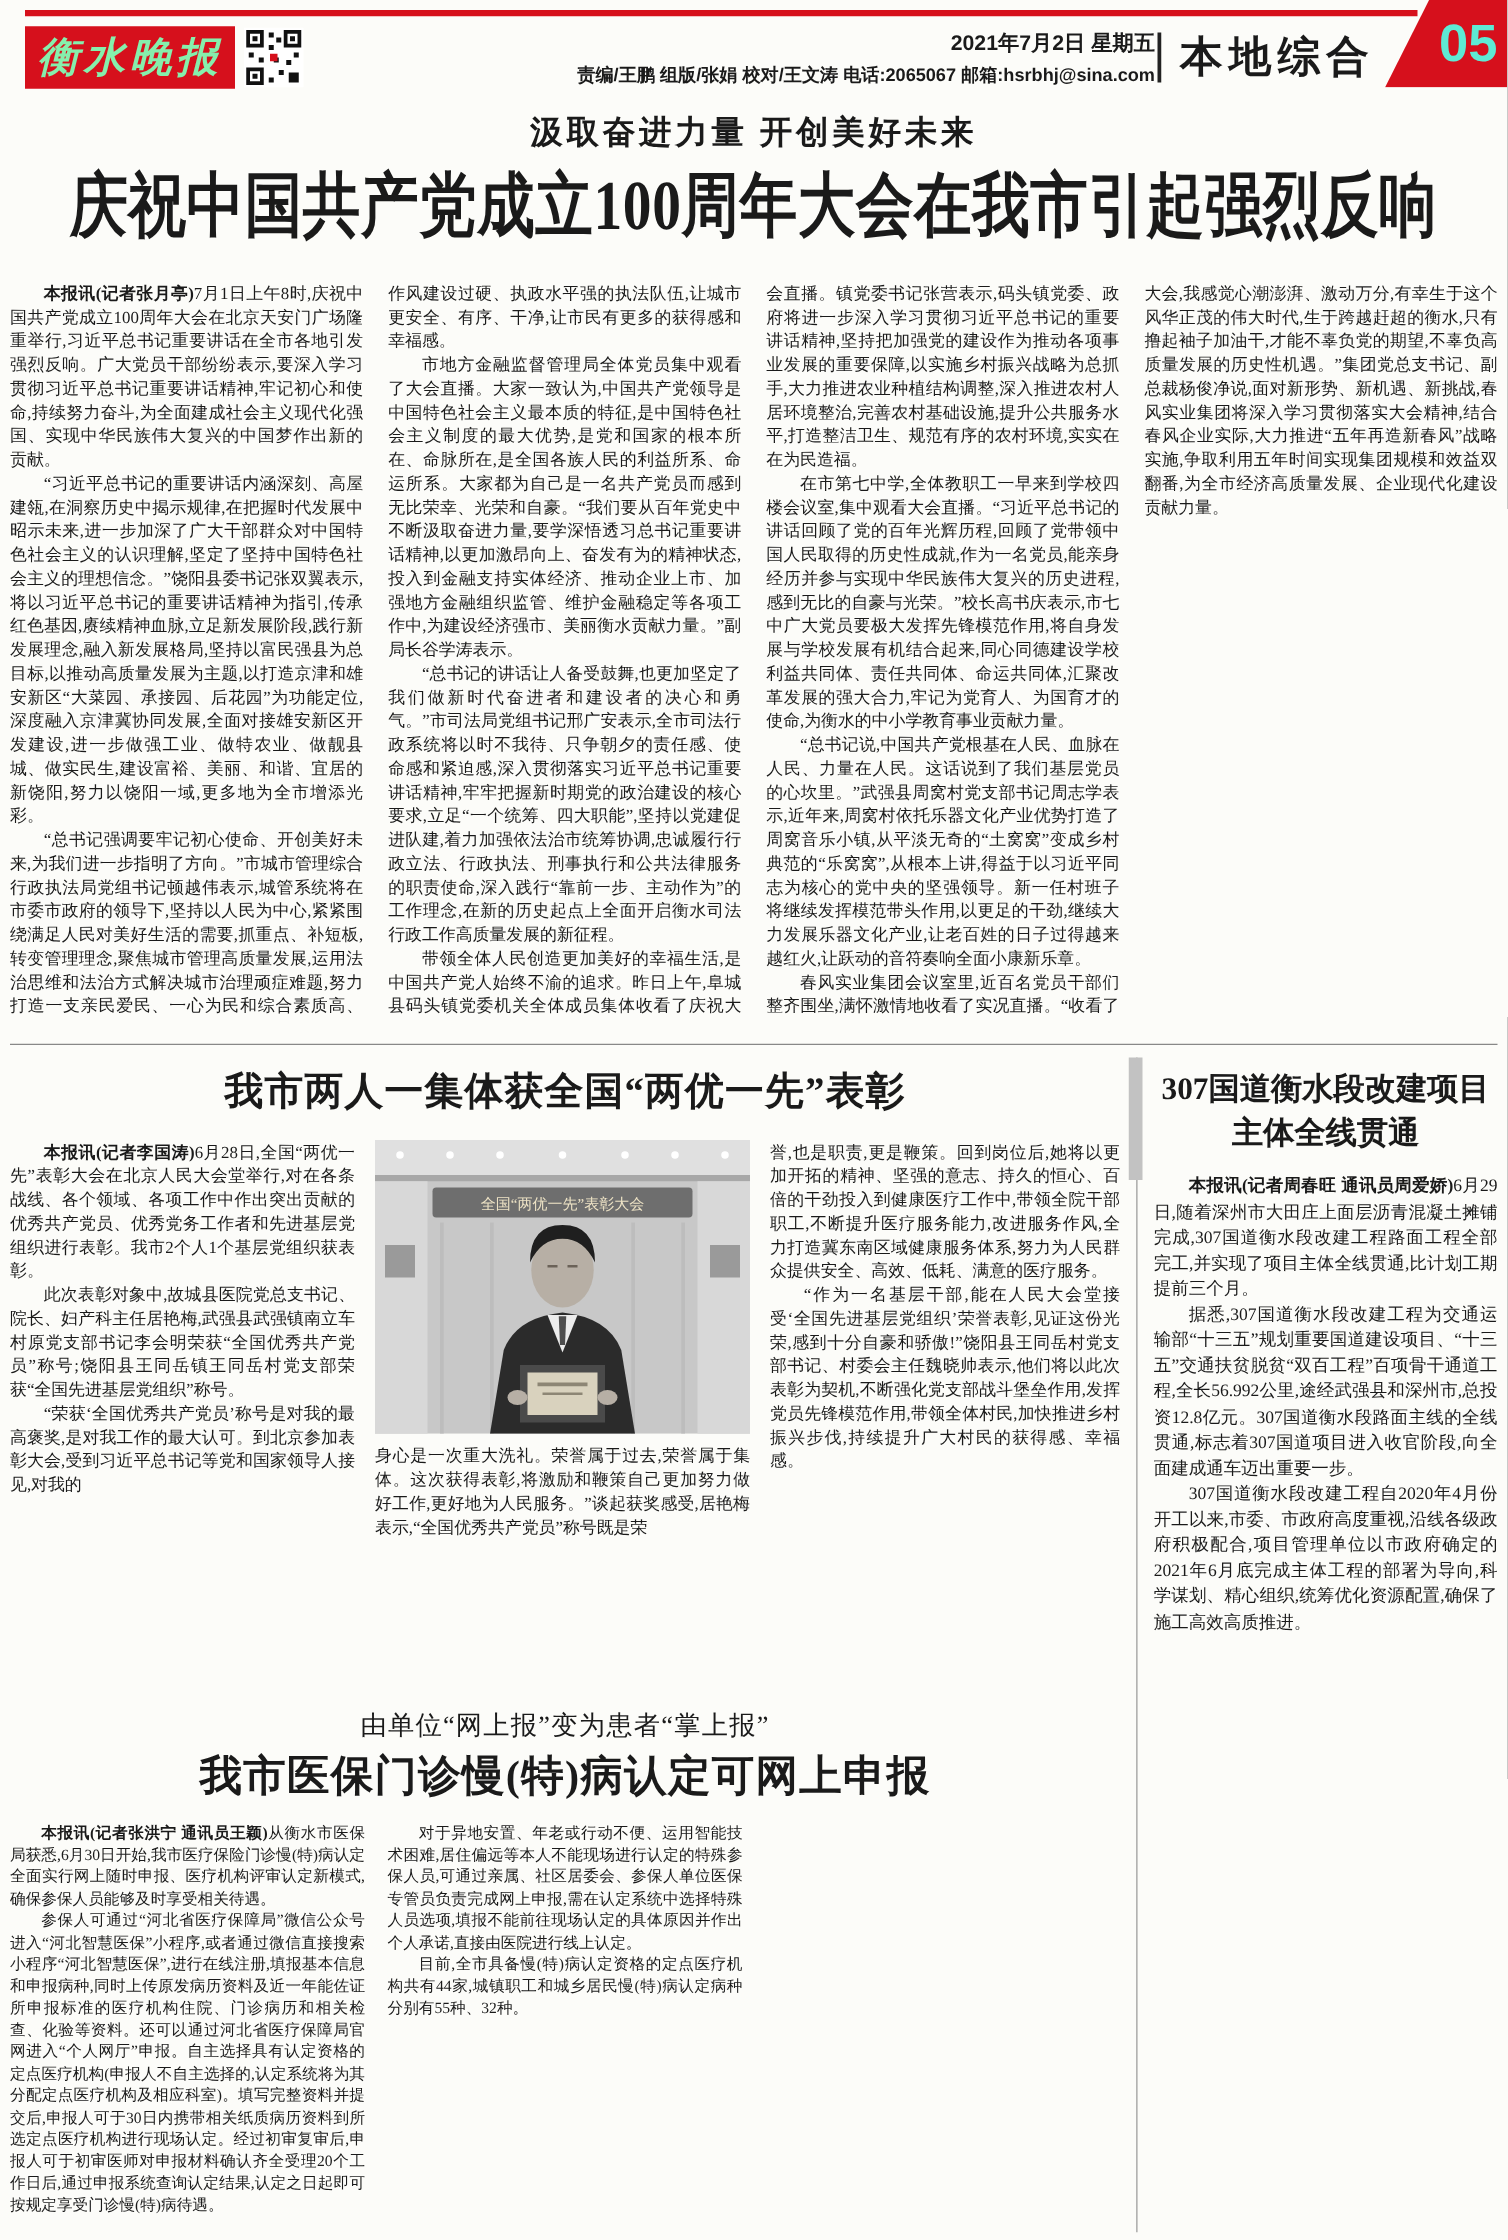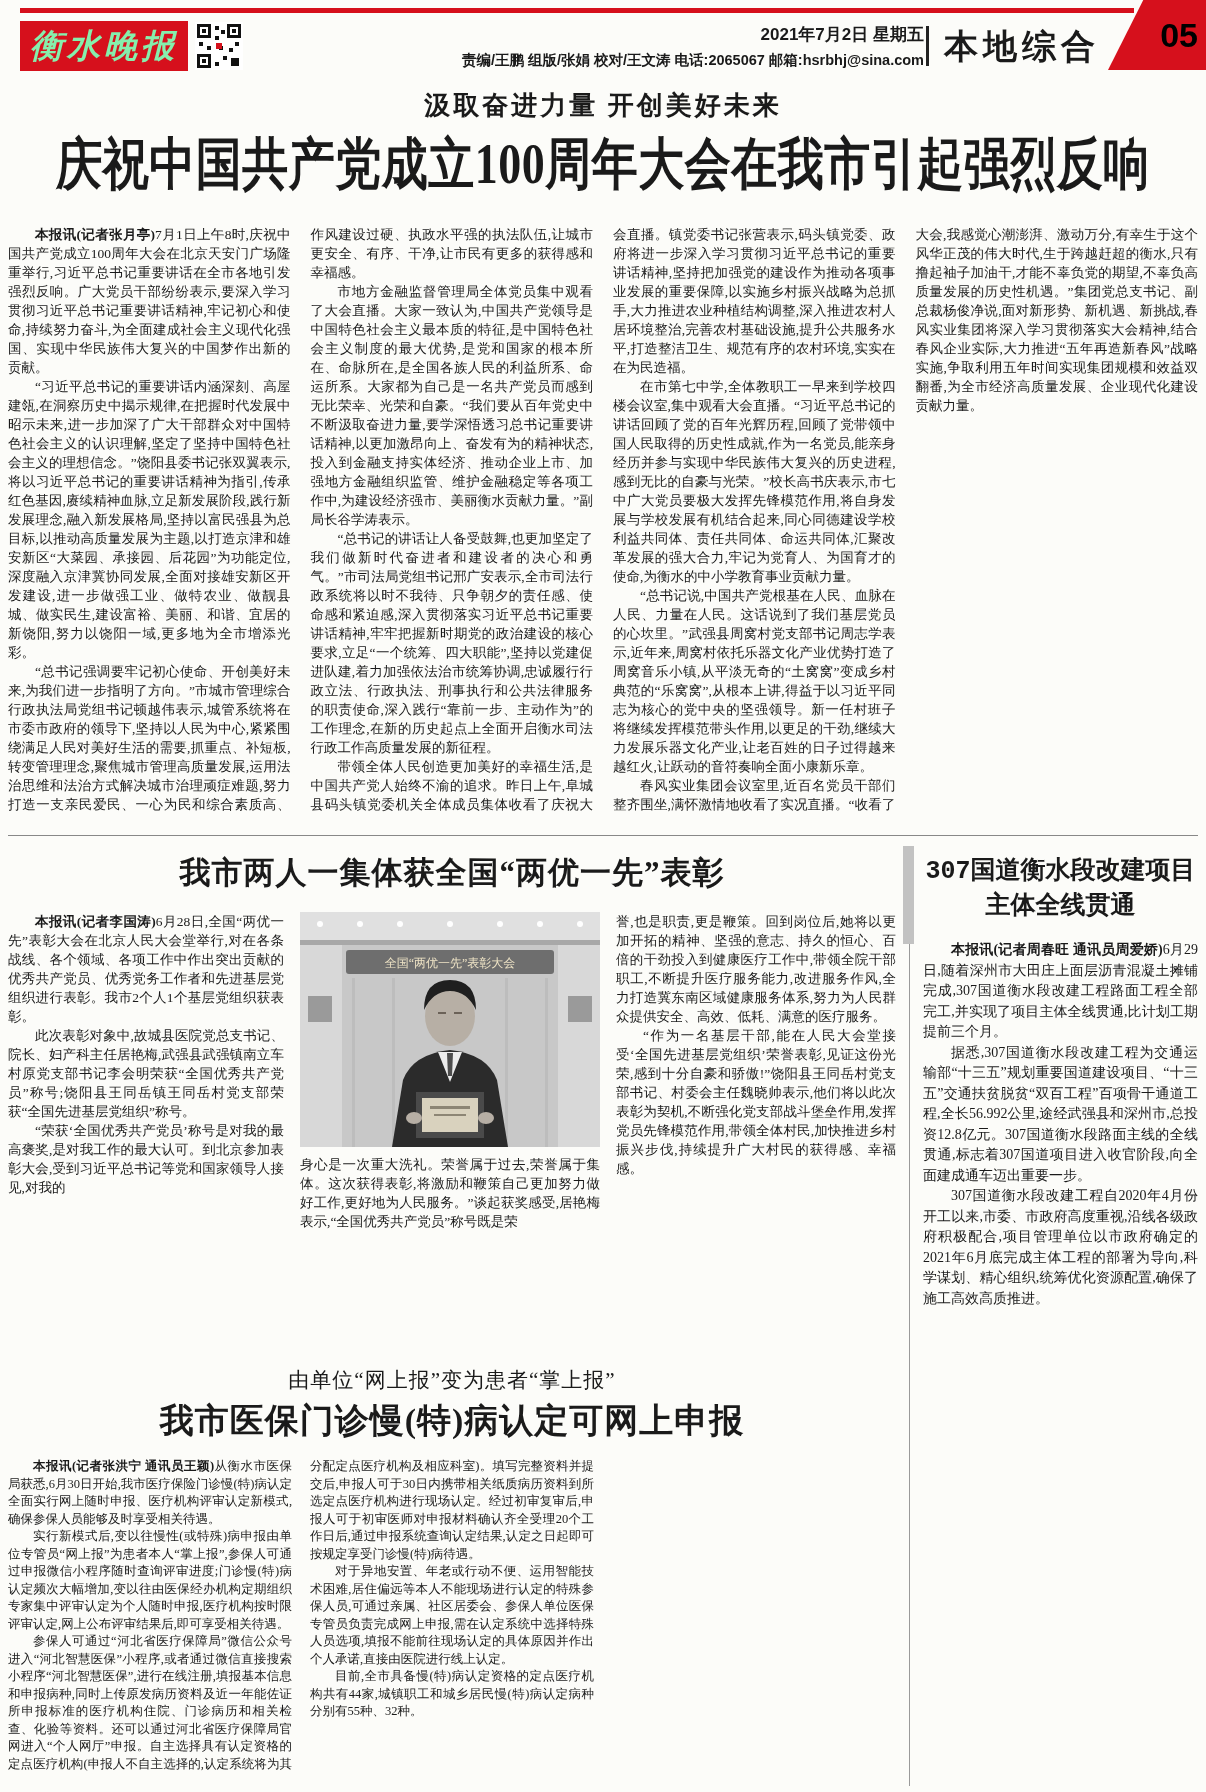--- a/index.html
+++ b/index.html
@@ -21,21 +21,21 @@
   .mast-right { margin-left:auto; text-align:right;
                 font-family:"Liberation Sans","DejaVu Sans",sans-serif; padding-right:2px; }
   .mast-date { font-size:17px; font-weight:bold; }
   .mast-staff { font-size:14.5px; font-weight:bold; margin-top:5px; white-space:nowrap; }
   .section-box { border-left:3px solid #222; padding-left:15px; font-size:34px; font-weight:900;
                  letter-spacing:5px; font-family:"Liberation Sans","DejaVu Sans",sans-serif;
                  margin-right:86px; line-height:1.2; }
   .ribbon { position:absolute; top:0; right:0; width:98px; height:70px; background:var(--red);
             clip-path:polygon(36% 0,100% 0,100% 100%,0 100%); display:flex; align-items:center;
             justify-content:flex-end; padding-right:8px; }
-  .page-num { font-size:34px; font-weight:900; color:#000000;
+  .page-num { font-size:42px; font-weight:900; color:#5eead4;
               font-family:"Liberation Sans","DejaVu Sans",sans-serif; }
 
   
   .kicker { text-align:center; font-size:26px; font-weight:bold; letter-spacing:3px; margin:16px 0 4px; }
   .headline-wrap { height:76px; display:flex; align-items:center; justify-content:center; }
   .headline-main { font-size:46px; font-weight:900; white-space:nowrap; letter-spacing:0.5px;
                    transform:scaleY(1.22); transform-origin:center center; margin:0; }
   .lead-body { column-count:4; column-gap:20px; column-fill:auto; height:600px; overflow:hidden;
                text-align:justify; font-size:13.5px; line-height:19px; margin-top:22px; }
   p { margin:0; text-indent:2em; }
@@ -58,21 +58,21 @@
   .photo { width:300px; height:235px; display:block; margin-bottom:8px; }
   .cont > p:first-child { text-indent:0; }
 
   .medicare { margin-top:16px; }
   .medicare-kicker { text-align:center; font-size:21px; font-weight:normal; margin:4px 0 2px; letter-spacing:1px; }
   .medicare-headline { text-align:center; font-size:34px; font-weight:900; margin:4px 0 14px; letter-spacing:1px; }
   .medicare-body { column-count:3; column-gap:18px; column-fill:auto; height:330px; overflow:hidden;
                    text-align:justify; font-size:12.5px; line-height:17.5px; }
 
   .sidebar-bar { position:absolute; left:-20px; top:6px; width:11px; height:98px; background:#c2c2c2; }
-  .sidebar-headline { text-align:center; font-size:25px; font-weight:900; line-height:1.4; margin:12px 0 16px;font-family:Liberation Mono, monospace; }
+  .sidebar-headline { text-align:center; font-size:25px; font-weight:900; line-height:1.4; margin:12px 0 16px; }
   .sidebar-body { text-align:justify; font-size:14px; line-height:20.5px; }
 </style>
 </head>
 <body>
 
 <div class="page">
 
   <div class="masthead">
     <div class="top-strip"></div>
     <div class="mast-row">
@@ -204,21 +204,20 @@
                 <p>“作为一名基层干部,能在人民大会堂接受‘全国先进基层党组织’荣誉表彰,见证这份光荣,感到十分自豪和骄傲!”饶阳县王同岳村党支部书记、村委会主任魏晓帅表示,他们将以此次表彰为契机,不断强化党支部战斗堡垒作用,发挥党员先锋模范作用,带领全体村民,加快推进乡村振兴步伐,持续提升广大村民的获得感、幸福感。</p>
               </div>
           </div>
         </div>
 
         <div class="medicare">
           <div class="medicare-kicker">由单位“网上报”变为患者“掌上报”</div>
           <h2 class="medicare-headline">我市医保门诊慢(特)病认定可网上申报</h2>
           <div class="medicare-body">
               <p><b>本报讯(记者张洪宁 通讯员王颖)</b>从衡水市医保局获悉,6月30日开始,我市医疗保险门诊慢(特)病认定全面实行网上随时申报、医疗机构评审认定新模式,确保参保人员能够及时享受相关待遇。</p>
-              <p>实行新模式后,变以往慢性(或特殊)病申报由单位专管员“网上报”为患者本人“掌上报”,参保人可通过申报微信小程序随时查询评审进度;门诊慢(特)病认定频次大幅增加,变以往由医保经办机构定期组织专家集中评审认定为个人随时申报,医疗机构按时限评审认定,网上公布评审结果后,即可享受相关待遇。</p>
               <p>参保人可通过“河北省医疗保障局”微信公众号进入“河北智慧医保”小程序,或者通过微信直接搜索小程序“河北智慧医保”,进行在线注册,填报基本信息和申报病种,同时上传原发病历资料及近一年能佐证所申报标准的医疗机构住院、门诊病历和相关检查、化验等资料。还可以通过河北省医疗保障局官网进入“个人网厅”申报。自主选择具有认定资格的定点医疗机构(申报人不自主选择的,认定系统将为其分配定点医疗机构及相应科室)。填写完整资料并提交后,申报人可于30日内携带相关纸质病历资料到所选定点医疗机构进行现场认定。经过初审复审后,申报人可于初审医师对申报材料确认齐全受理20个工作日后,通过申报系统查询认定结果,认定之日起即可按规定享受门诊慢(特)病待遇。</p>
               <p>对于异地安置、年老或行动不便、运用智能技术困难,居住偏远等本人不能现场进行认定的特殊参保人员,可通过亲属、社区居委会、参保人单位医保专管员负责完成网上申报,需在认定系统中选择特殊人员选项,填报不能前往现场认定的具体原因并作出个人承诺,直接由医院进行线上认定。</p>
               <p>目前,全市具备慢(特)病认定资格的定点医疗机构共有44家,城镇职工和城乡居民慢(特)病认定病种分别有55种、32种。</p>
             </div>
         </div>
 
       </div>
 
       <div class="vdiv"></div>
 

